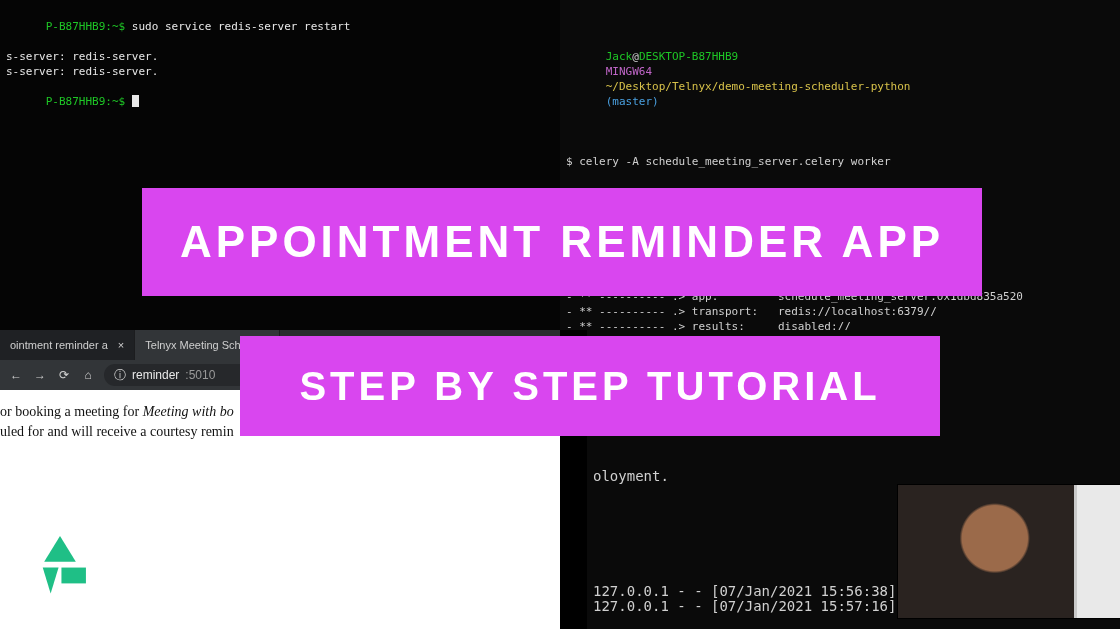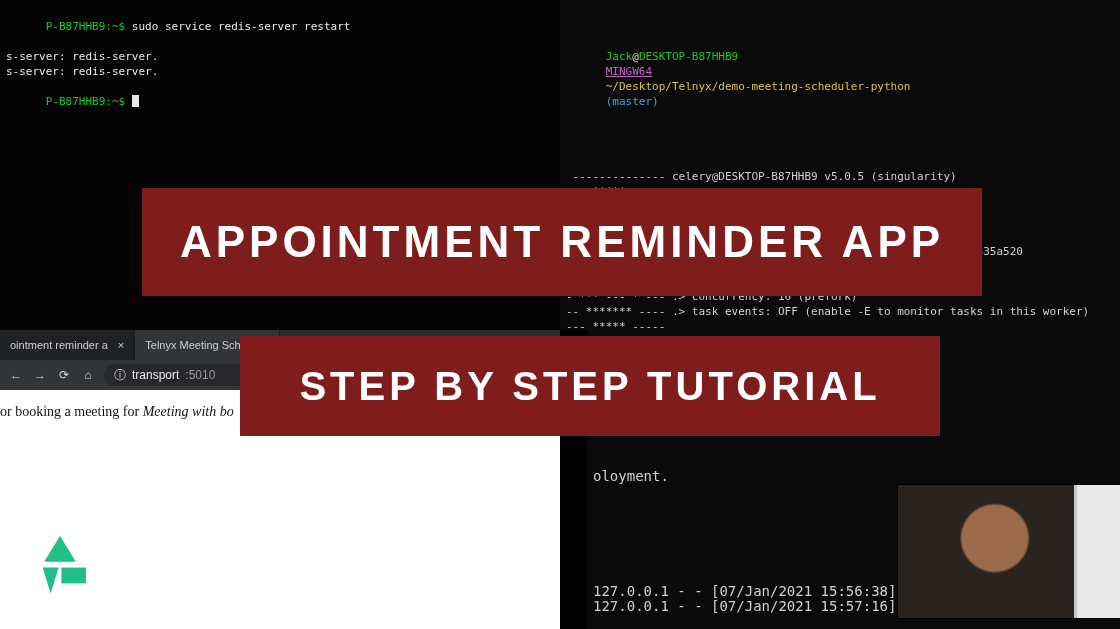--- a/index.html
+++ b/index.html
@@ -14,21 +14,21 @@
   .q-br { left: 560px; top: 330px; width: 560px; height: 299px; background: #0a0a0a; color: #d0d0d0; font-size: 14px; line-height: 15px; padding: 4px 6px; white-space: pre; overflow: hidden; margin-left: 27px; }
 
   
   .tl-line { white-space: pre; }
   .host-green { color: #1ec726; }
   .cmd-white { color: #e8e8e8; }
   .prompt-cursor { display:inline-block; width:7px; height:12px; background:#e8e8e8; vertical-align:-2px; }
 
   
   .tr-user { color: #1ec726; }
-  .tr-host { color: #c066c8; text-decoration: underline; }
+  .tr-host { color: #c066c8; }
   .tr-path { color: #d8c24a; }
   .tr-body { color: #d0d0d0; }
 
   
   .bl-tabs { height: 30px; background: #2a2c2f; display: flex; align-items: stretch; font: 11px "Segoe UI", sans-serif; color: #cfcfcf; }
   .bl-tab { display: flex; align-items: center; gap: 6px; padding: 0 10px; max-width: 180px; border-right: 1px solid #1c1d1f; }
   .bl-tab.inactive { background: #1f2124; }
   .bl-tab.active   { background: #323538; }
   .bl-tab .close-x { margin-left: 4px; }
   .bl-newtab { width: 26px; display:flex; align-items:center; justify-content:center; }
@@ -40,21 +40,21 @@
   .bl-page { padding: 12px 10px 0 0; font: 14px/20px Georgia, "Times New Roman", serif; color:#111; }
   .bl-page em { font-style: italic; }
 
   
   .webcam { position:absolute; right:10px; bottom:10px; width:240px; height:135px; background:#3b3b3b; border:1px solid #000; display:flex; }
   .webcam .left  { flex:1; background: radial-gradient(circle at 55% 40%, #9b6a4a 0 26%, #2a2320 28% 100%); }
   .webcam .door  { width:62px; background:#e9e9e9; border-left:3px solid #c9c9c9; position:relative; }
   .webcam .door::after { content:""; position:absolute; right:10px; top:56px; width:5px; height:5px; background:#888; border-radius:50%; }
 
   
-  .card { position:absolute; background:#7f1d1d; color:#ffffff; font: 800 44px/1 "Segoe UI", "Helvetica Neue", Arial, sans-serif; letter-spacing: 4px; display:flex; align-items:center; justify-content:center; text-align:center; padding: 0 30px; }
+  .card { position:absolute; background:#d946ef; color:#ffffff; font: 800 44px/1 "Segoe UI", "Helvetica Neue", Arial, sans-serif; letter-spacing: 4px; display:flex; align-items:center; justify-content:center; text-align:center; padding: 0 30px; }
   .card-top { left:142px;  top:188px; width:840px; height:108px; font-size:44px; }
   .card-bot { left:240px;  top:336px; width:700px; height:100px; font-size:40px; }
 
   
   .logo { position:absolute; left:24px; bottom:24px; width:72px; height:72px; }
   .logo svg { width:100%; height:100%; display:block; }
 
   .truncate { white-space:nowrap; overflow:hidden; text-overflow:ellipsis; }
 </style>
 </head>
@@ -73,20 +73,21 @@
     </div>
   </div>
 
   <div class="q q-tr">
     <div>
       <span class="tr-user">Jack</span><span class="tr-body">@</span><span class="tr-user">DESKTOP-B87HHB9</span>
       <span class="tr-host">MINGW64</span>
       <span class="tr-path">~/Desktop/Telnyx/demo-meeting-scheduler-python</span>
       <span class="tr-blue" style="color:#4aa0e0">(master)</span>
     </div>
+    <div class="tr-body">$ celery -A schedule_meeting_server.celery worker</div>
     <div class="tr-body" id="tr-banner">
  -------------- celery@DESKTOP-B87HHB9 v5.0.5 (singularity)
 --- ***** -----
 -- ******* ---- Windows-10-10.0.18362-SP0 2021-01-07 15:56:22
 - *** --- * ---
 - ** ---------- [config]
 - ** ---------- .&gt; app:         schedule_meeting_server:0x1dbd835a520
 - ** ---------- .&gt; transport:   redis://localhost:6379//
 - ** ---------- .&gt; results:     disabled://
 - *** --- * --- .&gt; concurrency: 16 (prefork)
@@ -109,28 +110,29 @@
           <span>+</span>
         </div>
     </div>
     <div class="bl-addr">
       <span class="icon">←</span>
       <span class="icon">→</span>
       <span class="icon">⟳</span>
       <span class="icon">⌂</span>
       <div class="bl-addr-field">
         <span>ⓘ</span>
-        <span class="host">transport</span>
+        <span class="host">reminder</span>
           <span class="path">:5010</span>
       </div>
     </div>
     <div class="bl-page">
       <div>
         <span>or booking a meeting for </span><em>Meeting with bo</em>
       </div>
+      <div>uled for and will receive a courtesy remin</div>
     </div>
   </div>
 
   <div class="q q-br">
     <div>
       <span class="tr-user">Jack</span><span class="tr-body">@</span><span class="tr-user">DESKTOP-B87HHB9</span>
       <span class="tr-host">MINGW64</span>
       <span class="tr-blue" style="color:#4aa0e0"> (master)</span>
     </div>
     <div class="tr-body">oloyment.</div>

